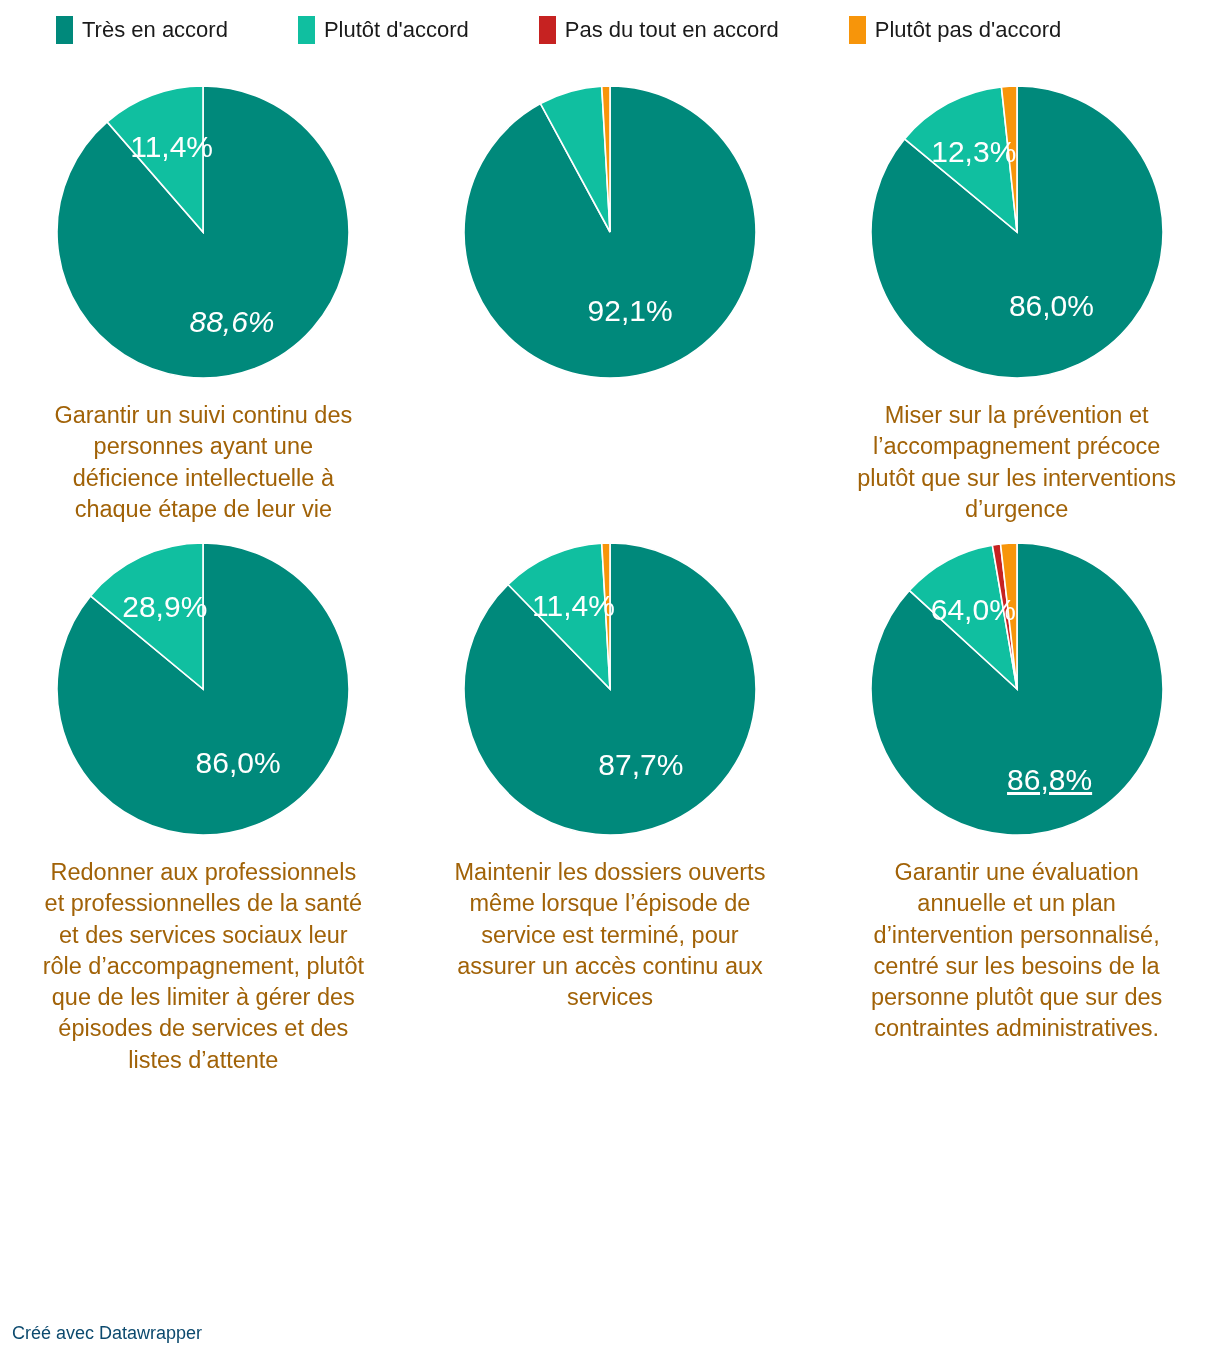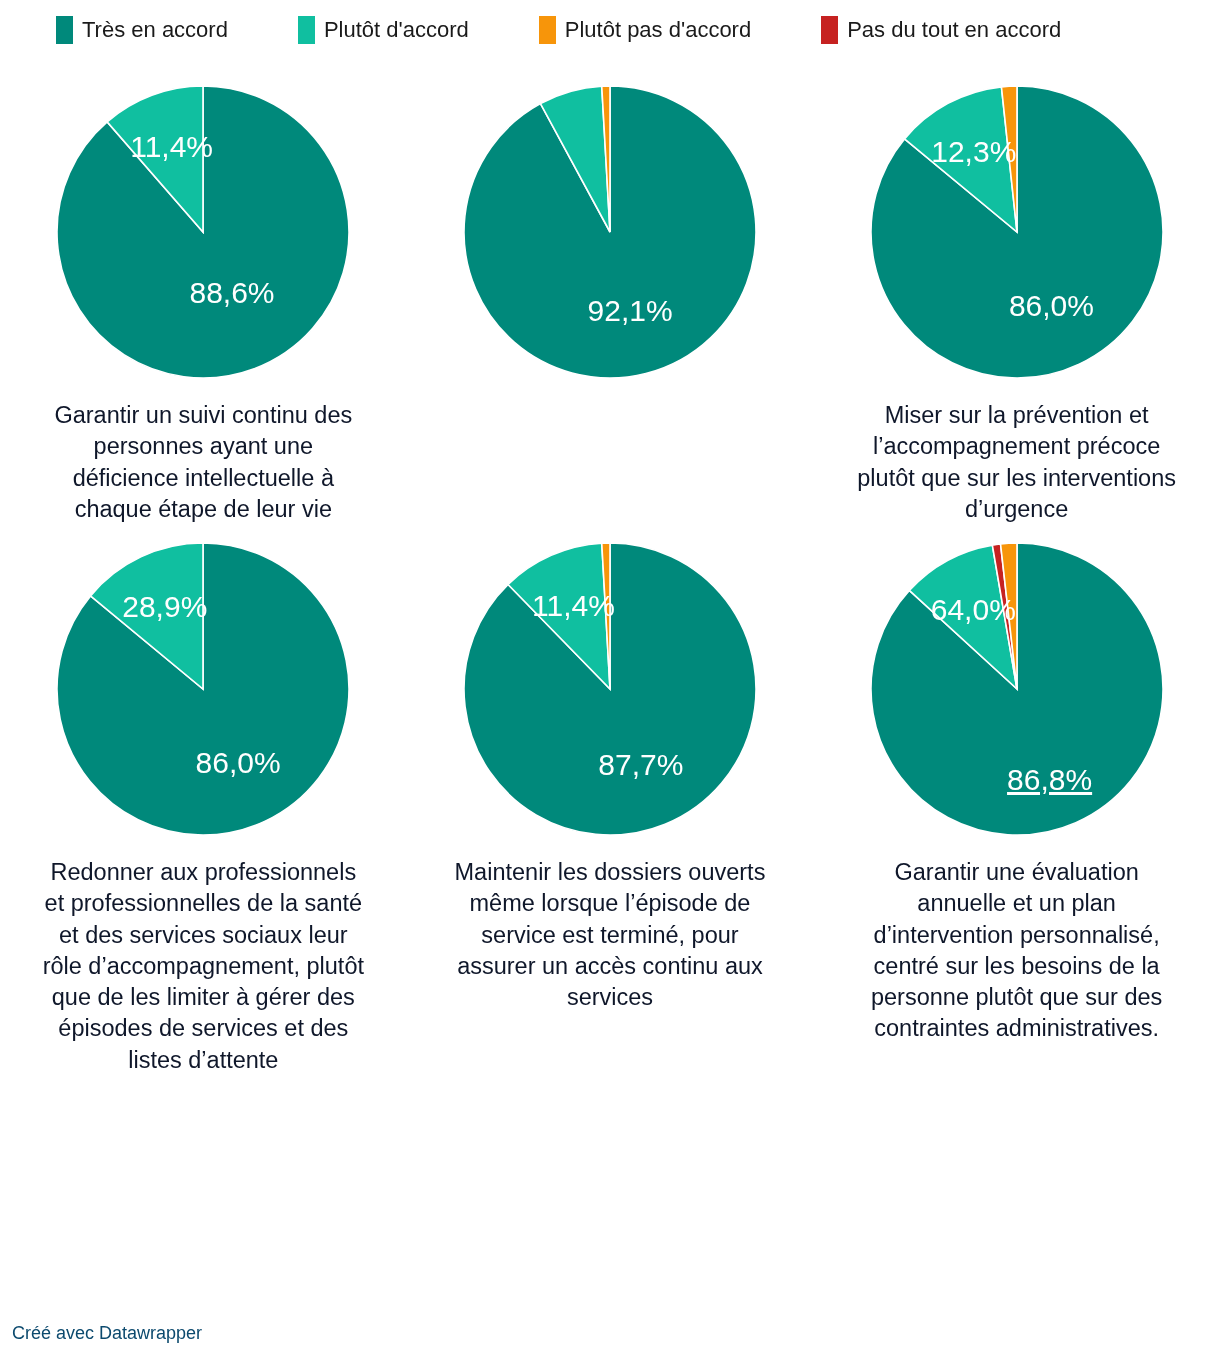--- a/index.html
+++ b/index.html
@@ -71,21 +71,21 @@
     white-space: nowrap;
     pointer-events: none;
   }
 
   .caption {
     margin-top: 22px;
     width: 330px;
     text-align: center;
     font-size: 23.5px;
     line-height: 1.33;
-    color: #0f172a;
+    color: #a16207;
   }
 
   
   .footer {
     position: absolute;
     left: 12px; bottom: 16px;
     font-size: 18px;
     color: #0c4a6e;
   }
 </style>
@@ -97,38 +97,38 @@
   <div class="legend" id="legend">
       <div class="legend-item">
         <span class="legend-swatch" style="background: rgb(0, 137, 123);"></span>
         <span class="legend-label">Très en accord</span>
       </div>
       <div class="legend-item">
         <span class="legend-swatch" style="background: rgb(16, 191, 160);"></span>
         <span class="legend-label">Plutôt d'accord</span>
       </div>
       <div class="legend-item">
+        <span class="legend-swatch" style="background: rgb(198, 34, 33);"></span>
+        <span class="legend-label">Pas du tout en accord</span>
+      </div>
+      <div class="legend-item">
         <span class="legend-swatch" style="background: rgb(247, 149, 10);"></span>
         <span class="legend-label">Plutôt pas d'accord</span>
-      </div>
-      <div class="legend-item">
-        <span class="legend-swatch" style="background: rgb(198, 34, 33);"></span>
-        <span class="legend-label">Pas du tout en accord</span>
       </div>
     </div>
 
   <div class="grid">
     <div class="row row-1" id="row1">
         <div class="cell">
           <div class="pie-wrap">
             <svg class="pie-svg" viewBox="0 0 292 292">
               <path d="M 146 146 L 146 0 A 146 146 0 1 1 50.13847966006827 35.879298412528925 Z" fill="#00897B" stroke="#ffffff" stroke-width="1.6"></path>
               <path d="M 146 146 L 50.13847966006827 35.879298412528925 A 146 146 0 0 1 145.99999999999997 0 Z" fill="#10BFA0" stroke="#ffffff" stroke-width="1.6"></path>
             </svg>
-            <div class="slice-label" style="left: 174.66px; top: 207px; transform: translate(-50%, -50%);">88,6%</div>
+            <div class="slice-label" style="left: 174.66px; top: 236px; transform: translate(-50%, -50%); font-style: italic;">88,6%</div>
             <div class="slice-label" style="left: 114.27px; top: 61.2235px; transform: translate(-50%, -50%);">11,4%</div>
           </div>
           <div class="caption">Garantir un suivi continu des personnes ayant une déficience intellectuelle à chaque étape de leur vie</div>
         </div>
         <div class="cell">
           <div class="pie-wrap">
             <svg class="pie-svg" viewBox="0 0 292 292">
               <path d="M 146 146 L 146 0 A 146 146 0 1 1 76.46922226448083 17.619818712178812 Z" fill="#00897B" stroke="#ffffff" stroke-width="1.6"></path>
               <path d="M 146 146 L 76.46922226448083 17.619818712178812 A 146 146 0 0 1 137.74829396562438 0.2333736840896563 Z" fill="#10BFA0" stroke="#ffffff" stroke-width="1.6"></path>
               <path d="M 146 146 L 137.74829396562438 0.2333736840896563 A 146 146 0 0 1 145.99999999999997 0 Z" fill="#F7950A" stroke="#ffffff" stroke-width="1.6"></path>

